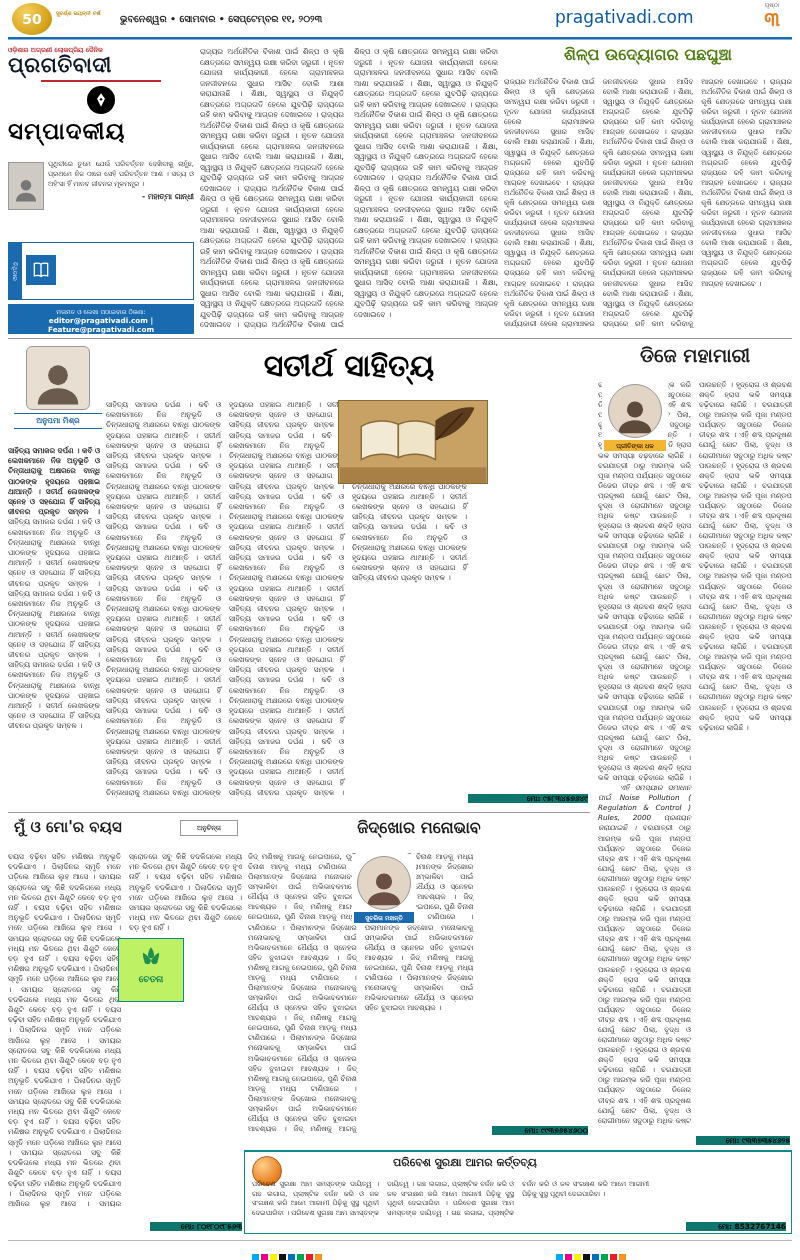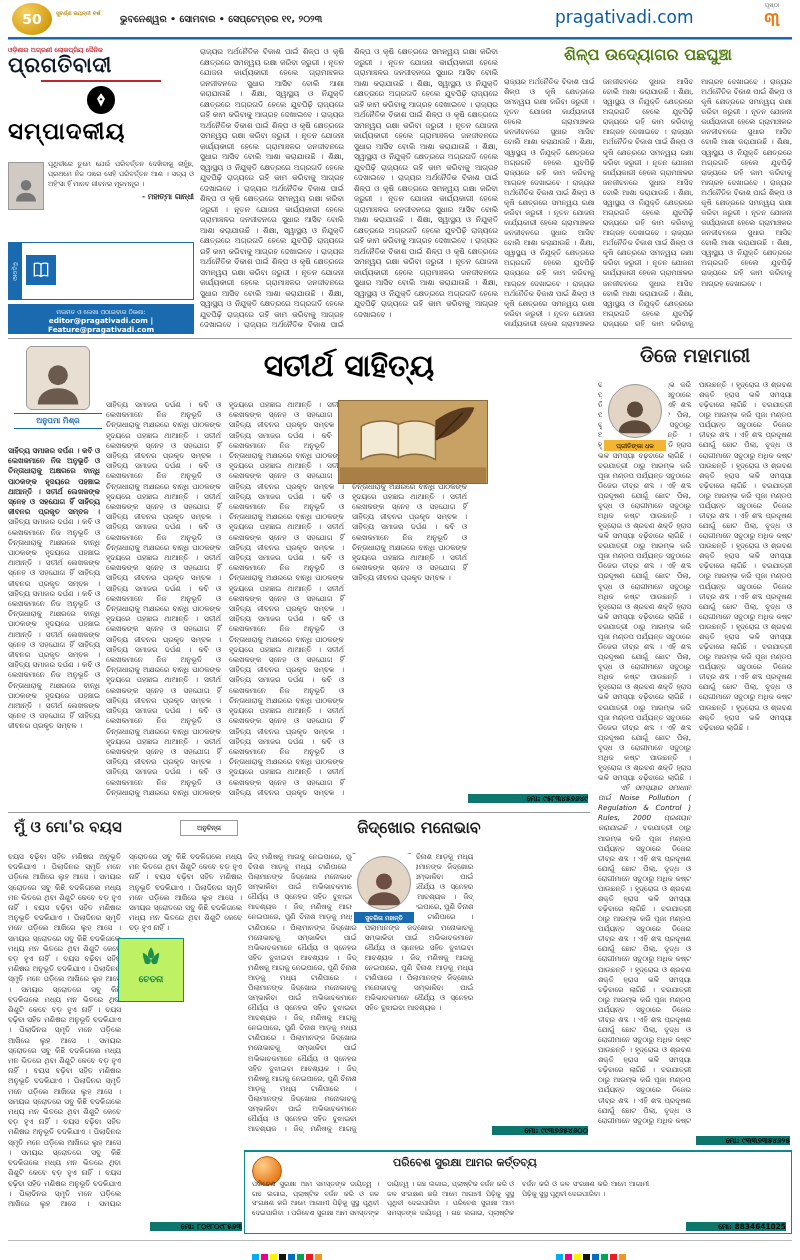--- a/index.html
+++ b/index.html
@@ -254,20 +254,20 @@
     <div class="zid-name">ସୁଚରିତା ମହାନ୍ତି</div>
   </div>
   <div class="abs phone zid-phone">ମୋ: ୯୯୩୭୬୫୪୬୦୦</div>
 </section>
 
 <section>
   <div class="abs strip"></div>
   <div class="abs strip-logo"></div>
   <h3 class="abs strip-head">ପରିବେଶ ସୁରକ୍ଷା ଆମର କର୍ତ୍ତବ୍ୟ</h3>
   <div class="abs btxt strip-text">ପରିବେଶ ସୁରକ୍ଷା ଆମ ସମସ୍ତଙ୍କ ଦାୟିତ୍ୱ । ଗଛ ଲଗାଇ, ପ୍ଲାଷ୍ଟିକ ବର୍ଜନ କରି ଓ ଜଳ ସଂରକ୍ଷଣ କରି ଆମେ ଆଗାମୀ ପିଢ଼ିକୁ ସୁସ୍ଥ ପୃଥିବୀ ଦେଇପାରିବା । ପରିବେଶ ସୁରକ୍ଷା ଆମ ସମସ୍ତଙ୍କ ଦାୟିତ୍ୱ । ଗଛ ଲଗାଇ, ପ୍ଲାଷ୍ଟିକ ବର୍ଜନ କରି ଓ ଜଳ ସଂରକ୍ଷଣ କରି ଆମେ ଆଗାମୀ ପିଢ଼ିକୁ ସୁସ୍ଥ ପୃଥିବୀ ଦେଇପାରିବା । ପରିବେଶ ସୁରକ୍ଷା ଆମ ସମସ୍ତଙ୍କ ଦାୟିତ୍ୱ । ଗଛ ଲଗାଇ, ପ୍ଲାଷ୍ଟିକ ବର୍ଜନ କରି ଓ ଜଳ ସଂରକ୍ଷଣ କରି ଆମେ ଆଗାମୀ ପିଢ଼ିକୁ ସୁସ୍ଥ ପୃଥିବୀ ଦେଇପାରିବା ।</div>
-  <div class="abs phone strip-phone">ମୋ: 8834641025</div>
+  <div class="abs phone strip-phone">ମୋ: 8532767146</div>
 </section>
 
 <footer>
   <div class="abs foot-rule"></div>
   <div class="abs dots dots-a"><span style="background: rgb(0, 174, 239);"></span><span style="background: rgb(236, 0, 140);"></span><span style="background: rgb(255, 242, 0);"></span><span style="background: rgb(17, 17, 17);"></span><span style="background: rgb(0, 114, 188);"></span><span style="background: rgb(0, 166, 81);"></span><span style="background: rgb(237, 28, 36);"></span><span style="background: rgb(247, 148, 29);"></span></div>
   <div class="abs dots dots-b"><span style="background: rgb(0, 174, 239);"></span><span style="background: rgb(236, 0, 140);"></span><span style="background: rgb(255, 242, 0);"></span><span style="background: rgb(17, 17, 17);"></span><span style="background: rgb(0, 114, 188);"></span><span style="background: rgb(0, 166, 81);"></span><span style="background: rgb(237, 28, 36);"></span><span style="background: rgb(247, 148, 29);"></span></div>
 </footer>
 
 </body></html>

